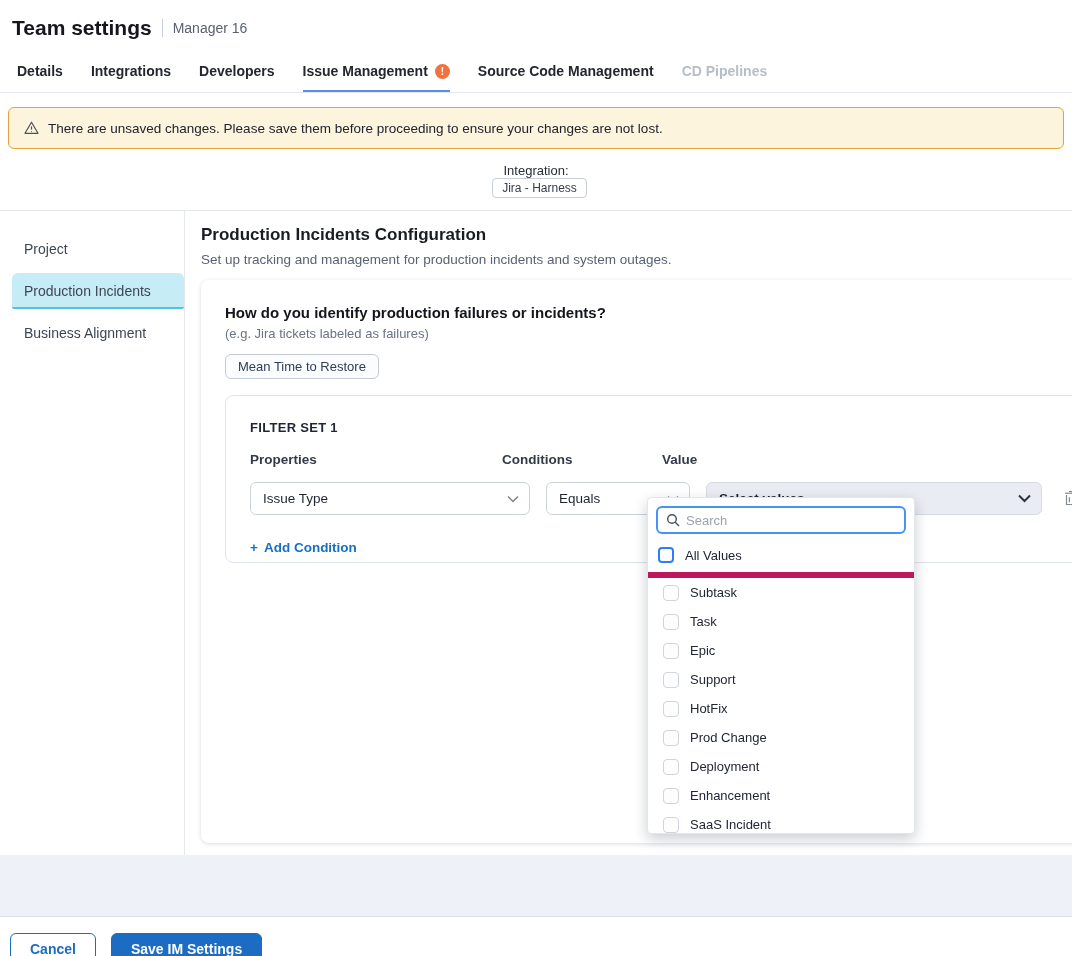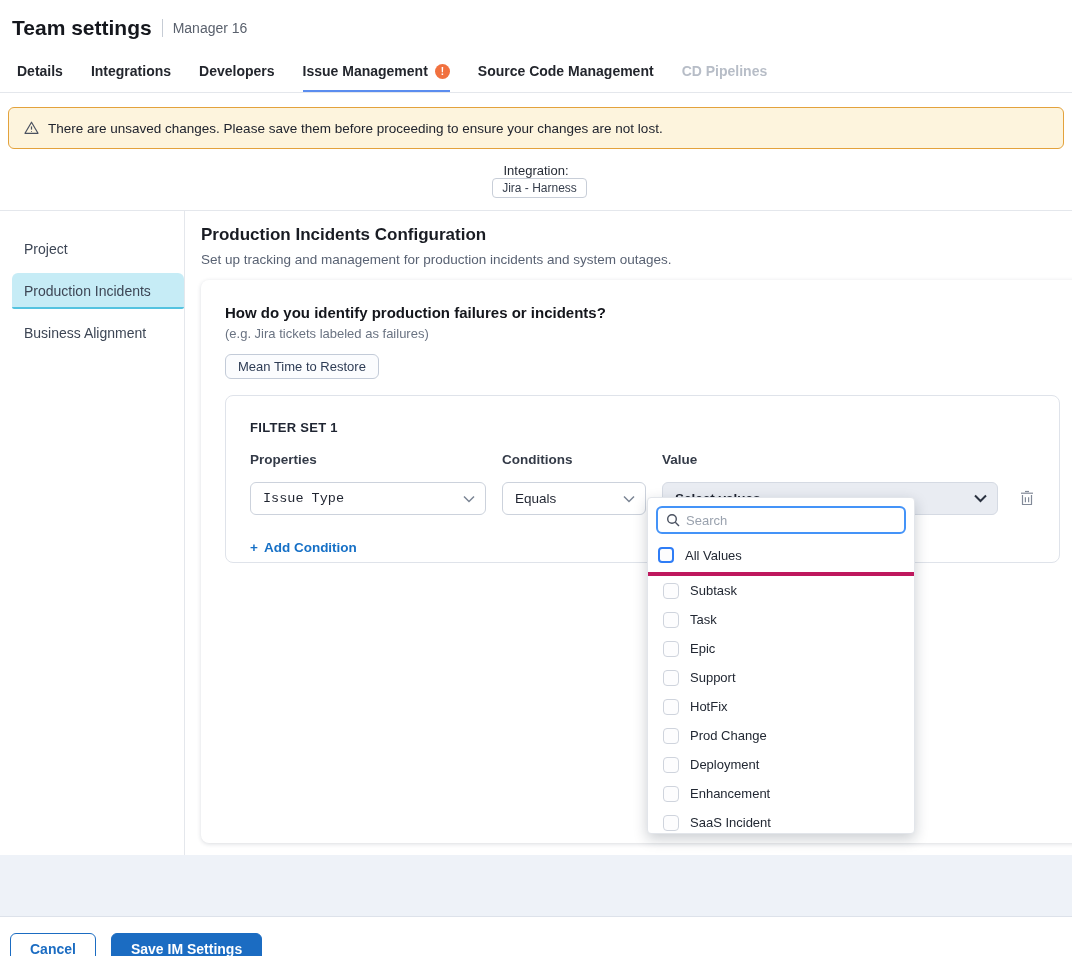--- a/index.html
+++ b/index.html
@@ -36,33 +36,33 @@
   .card { background: #fff; border-radius: 8px; box-shadow: 0 1px 4px rgba(25,35,60,.16); margin-top: 13px; padding: 24px; height: 563px; position: relative; }
   .card h3 { font-size: 15px; font-weight: 700; color: #14161c; }
   .hint { font-size: 13px; color: #6a7382; margin-top: 5px; }
   .metric-chip { display: inline-block; margin-top: 13px; padding: 4px 12px; border: 1px solid #c3cbd8; border-radius: 6px; font-size: 13px; font-weight: 500; color: #2e3c55; background: #fbfcfe; cursor: pointer; }
   .filter-box { margin-top: 16px; border: 1px solid #dfe3ea; border-radius: 8px; padding: 24px; height: 168px; }
   .fs-title { font-size: 13px; font-weight: 700; color: #1f2532; letter-spacing: .3px; }
   .cols { display: flex; margin-top: 17px; font-size: 13.5px; font-weight: 600; color: #343b48; }
   .col-prop { width: 252px; } .col-cond { width: 160px; } .col-val { width: 336px; }
   .frow { display: flex; align-items: center; margin-top: 15px; }
   .select { height: 33px; border: 1px solid #ccd2dc; border-radius: 6px; background: #fff; display: flex; align-items: center; justify-content: space-between; padding: 0 10px 0 12px; font-size: 13.5px; color: #1f2430; cursor: pointer; }
-  .sel-prop { width: 236px; margin-right: 16px; font-family: Liberation Mono, monospace; }
+  .sel-prop { width: 280px; margin-right: 16px; }
   .sel-cond { width: 144px; margin-right: 16px; }
   .sel-val { width: 336px; background: #e9ecf2; border-color: #d5dae3; font-weight: 600; }
   .chev { color: #7a8494; flex: none; }
   .trash-btn { margin-left: 21px; background: none; border: none; cursor: pointer; line-height: 0; }
   .add-cond { margin-top: 25px; display: inline-flex; align-items: center; gap: 6px; color: #1670c6; font-weight: 700; font-size: 13.5px; cursor: pointer; background: none; border: none; }
   
   .dd-panel { position: absolute; left: 446px; top: 217px; width: 268px; height: 337px; background: #fff; border: 1px solid #e2e5ea; border-radius: 4px; box-shadow: 0 5px 14px rgba(20,30,50,.22); overflow: hidden; z-index: 9; }
   .search-wrap { margin: 8px; border: 2px solid #4493f8; border-radius: 6px; height: 28px; display: flex; align-items: center; padding: 0 8px; gap: 6px; background: #fff; }
   .search-wrap input { border: none; outline: none; font-size: 13px; width: 100%; color: #333; font-family: "Liberation Sans", sans-serif; background: transparent; }
   .search-wrap input::placeholder { color: #9aa2ae; }
   .dd-row { display: flex; align-items: center; gap: 11px; padding: 7px 10px; font-size: 13px; color: #222833; cursor: pointer; }
-  .dd-row.all { padding: 5px 10px 9px; border-bottom: 4px solid #be185d; text-align: center; }
+  .dd-row.all { padding: 5px 10px 9px; border-bottom: 6px solid #be185d; text-align: center; }
   .dd-row.opt { padding-left: 15px; height: 29px; }
   .cb { width: 16px; height: 16px; border-radius: 4px; background: #fdfdfe; border: 1px solid #cfd4dd; flex: none; cursor: pointer; }
   .cb.blue { border: 2px solid #2f7df6; }
   
   .bottom-band { height: 62px; background: #eef2f8; border-bottom: 1px solid #dde2ea; }
   .footer { display: flex; gap: 15px; padding: 16px 10px; background: #fff; }
   .btn { border-radius: 6px; font-size: 14px; font-weight: 700; padding: 7px 19px; cursor: pointer; font-family: "Liberation Sans", sans-serif; }
   .btn-cancel { background: #fff; border: 1.5px solid #1b6cc2; color: #1b6cc2; }
   .btn-save { background: #1b6cc2; border: 1.5px solid #1b6cc2; color: #fff; }
   svg { display: block; }

